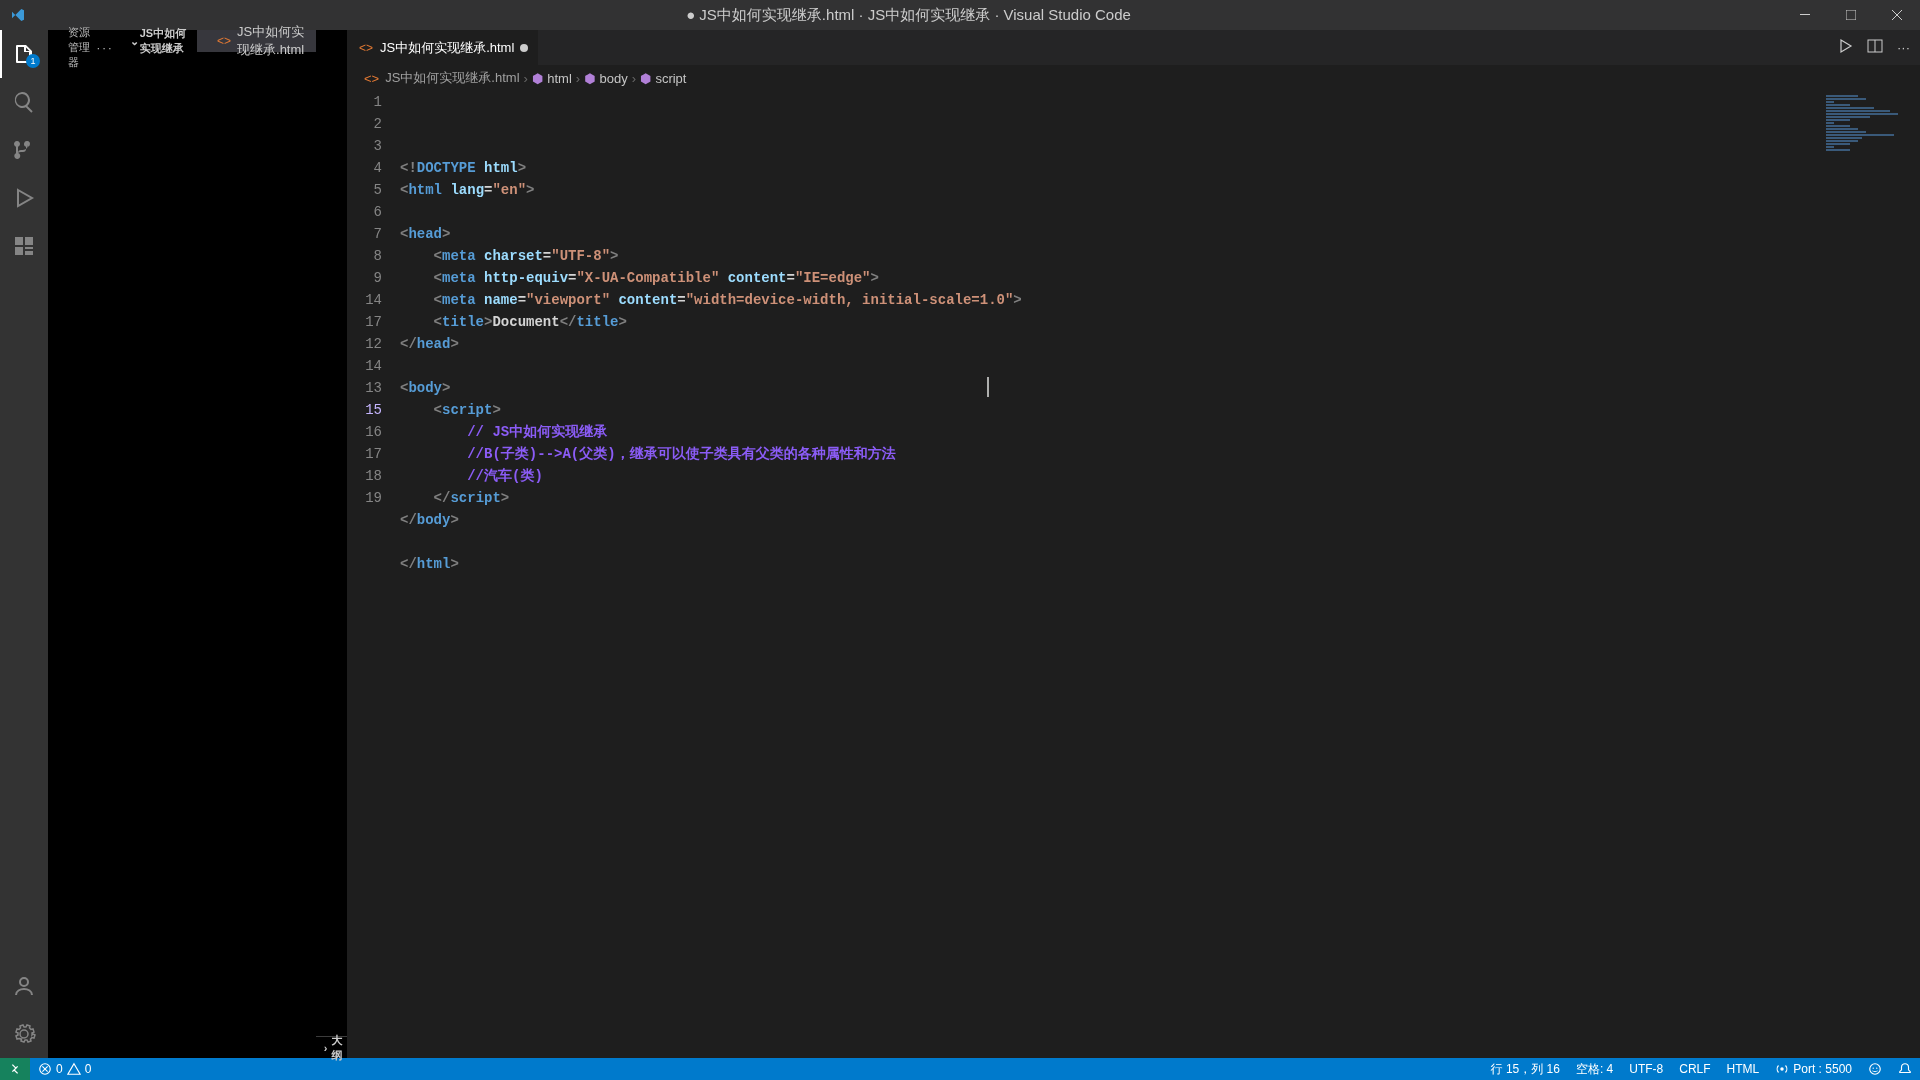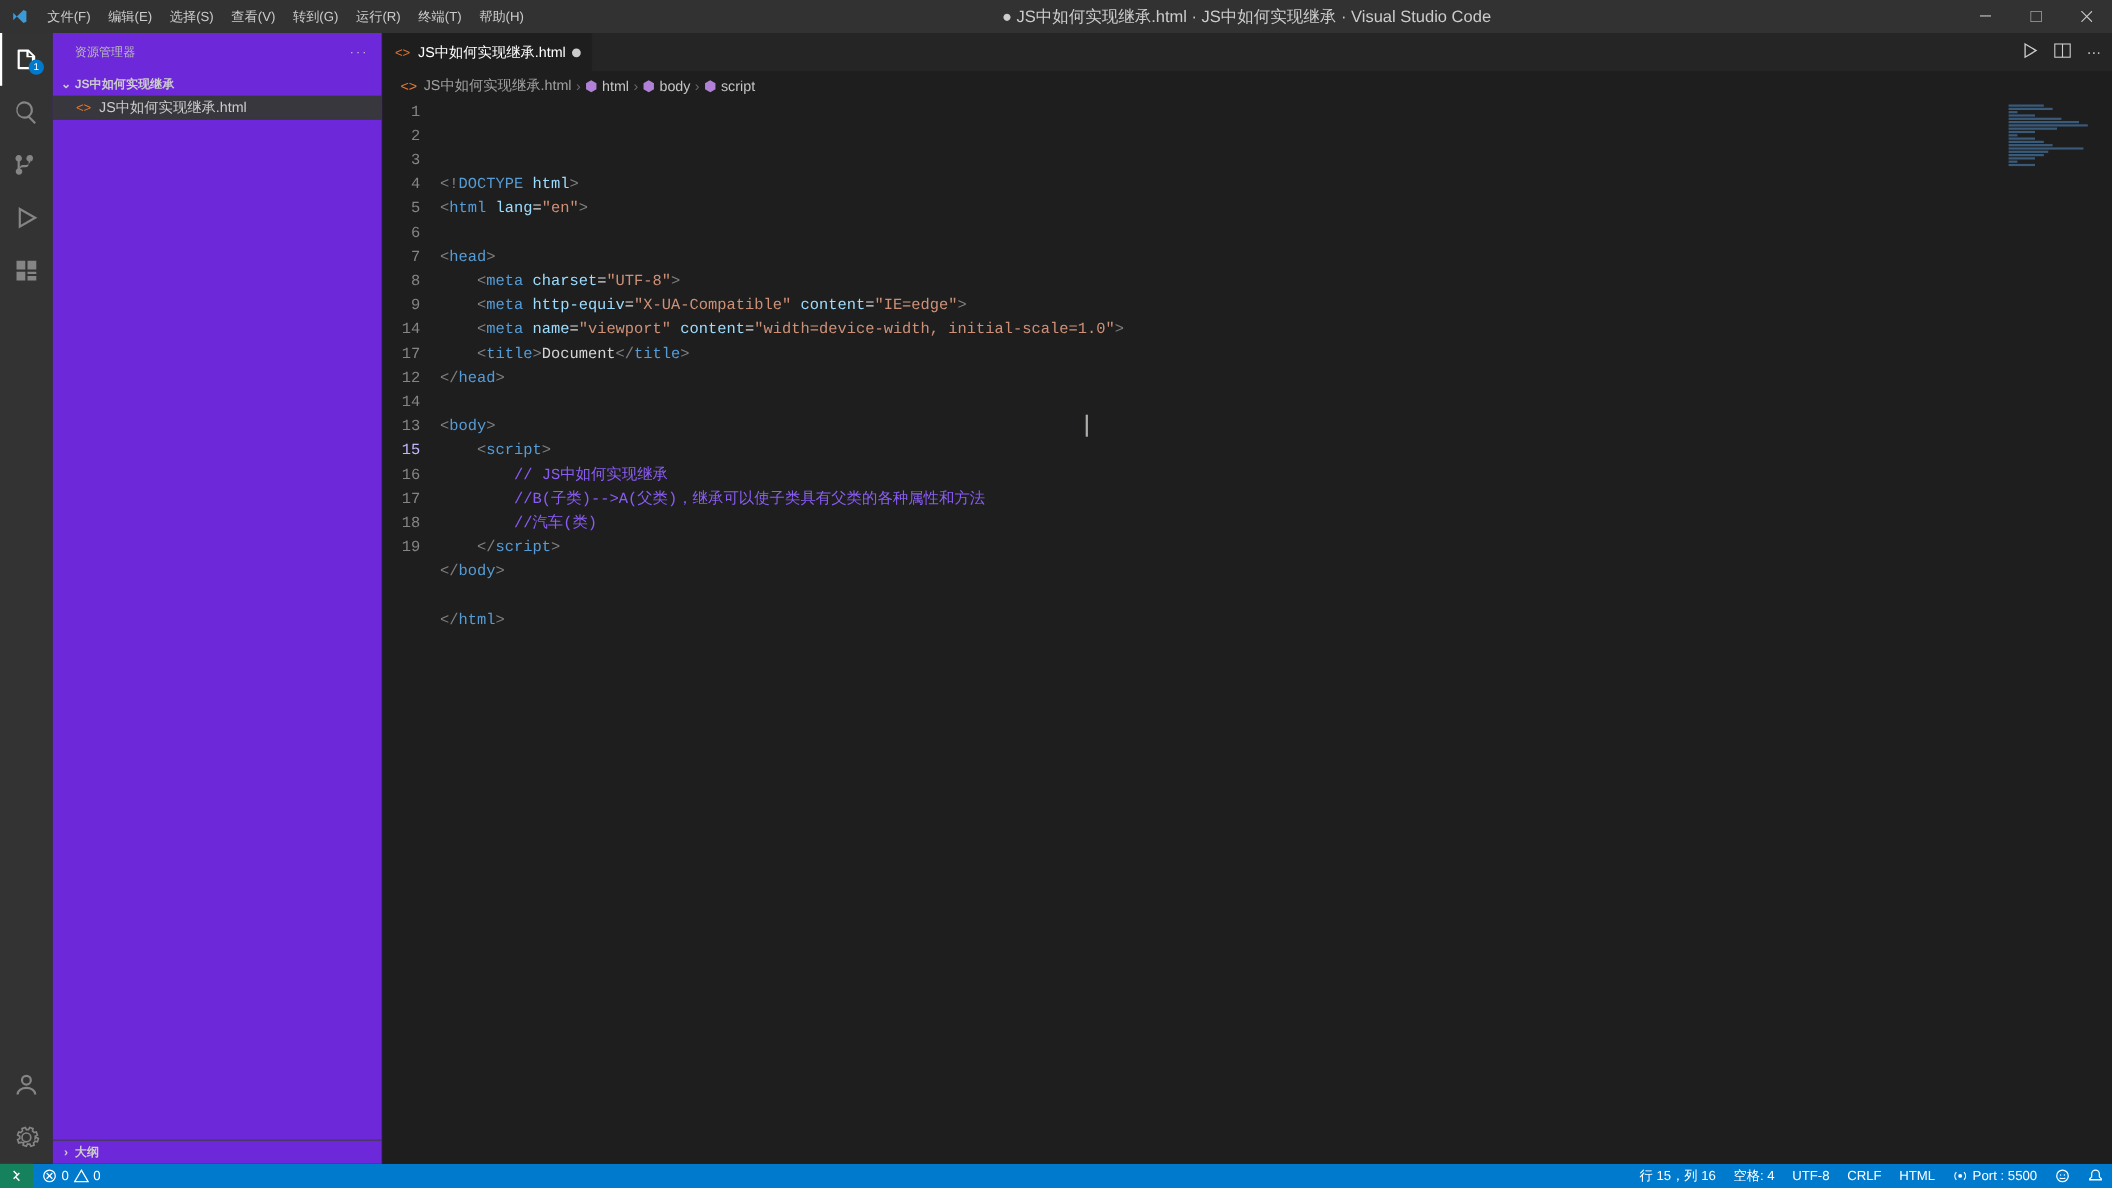--- a/index.html
+++ b/index.html
@@ -96,23 +96,23 @@
   font-size: 9px;
   line-height: 14px;
   text-align: center;
   padding: 0 3px;
 }
 .activitybar .spacer { flex: 1; }
 .activitybar svg { width: 24px; height: 24px; }
 
 .sidebar {
   width: 300px;
-  background: #6d28d9;
-  display: flex;
-  flex-direction: column;
+  background: #000000;
+  display: flex;
+  flex-direction: row;
   border-right: 1px solid #1e1e1e;
 }
 .sidebar-header {
   height: 35px;
   display: flex;
   align-items: center;
   padding: 0 12px 0 20px;
   font-size: 11px;
   text-transform: uppercase;
   color: #bbbbbb;
@@ -225,20 +225,21 @@
   padding-right: 18px;
   -webkit-user-select: none;
   user-select: none;
 }
 .gutter .ln.active { color: #c4b5fd; }
 .code {
   flex: 1;
   white-space: pre;
   color: #d4d4d4;
   position: relative;
+  font-weight: bold;
 }
 .tk-bracket { color: #808080; }
 .tk-tag { color: #569cd6; }
 .tk-attr { color: #9cdcfe; }
 .tk-string { color: #ce9178; }
 .tk-text { color: #d4d4d4; }
 .tk-comment { color: #8b5cf6; }
 .tk-doctype { color: #569cd6; }
 
 .cursor-mark {
@@ -288,30 +289,20 @@
 svg { fill: currentColor; }
 </style>
 </head>
 <body>
 
 <div class="titlebar">
   <div class="logo">
     <svg viewBox="0 0 24 24">
         <path d="M17 3l4 2v14l-4 2-9-9 9-9zm-9 9L3 17V7l5 5z" fill="#3b99d8"></path>
       </svg>
-  </div>
-  <div class="menubar">
-    <div class="menu-item">文件(F)</div>
-    <div class="menu-item">编辑(E)</div>
-    <div class="menu-item">选择(S)</div>
-    <div class="menu-item">查看(V)</div>
-    <div class="menu-item">转到(G)</div>
-    <div class="menu-item">运行(R)</div>
-    <div class="menu-item">终端(T)</div>
-    <div class="menu-item">帮助(H)</div>
   </div>
   <div class="title-center">● JS中如何实现继承.html · JS中如何实现继承 · Visual Studio Code</div>
   <div class="window-controls">
     <div class="ctrl">
         <svg width="10" height="10" viewBox="0 0 10 10">
           <rect y="4" width="10" height="1"></rect>
         </svg>
       </div>
     <div class="ctrl">
         <svg width="10" height="10" viewBox="0 0 10 10">

